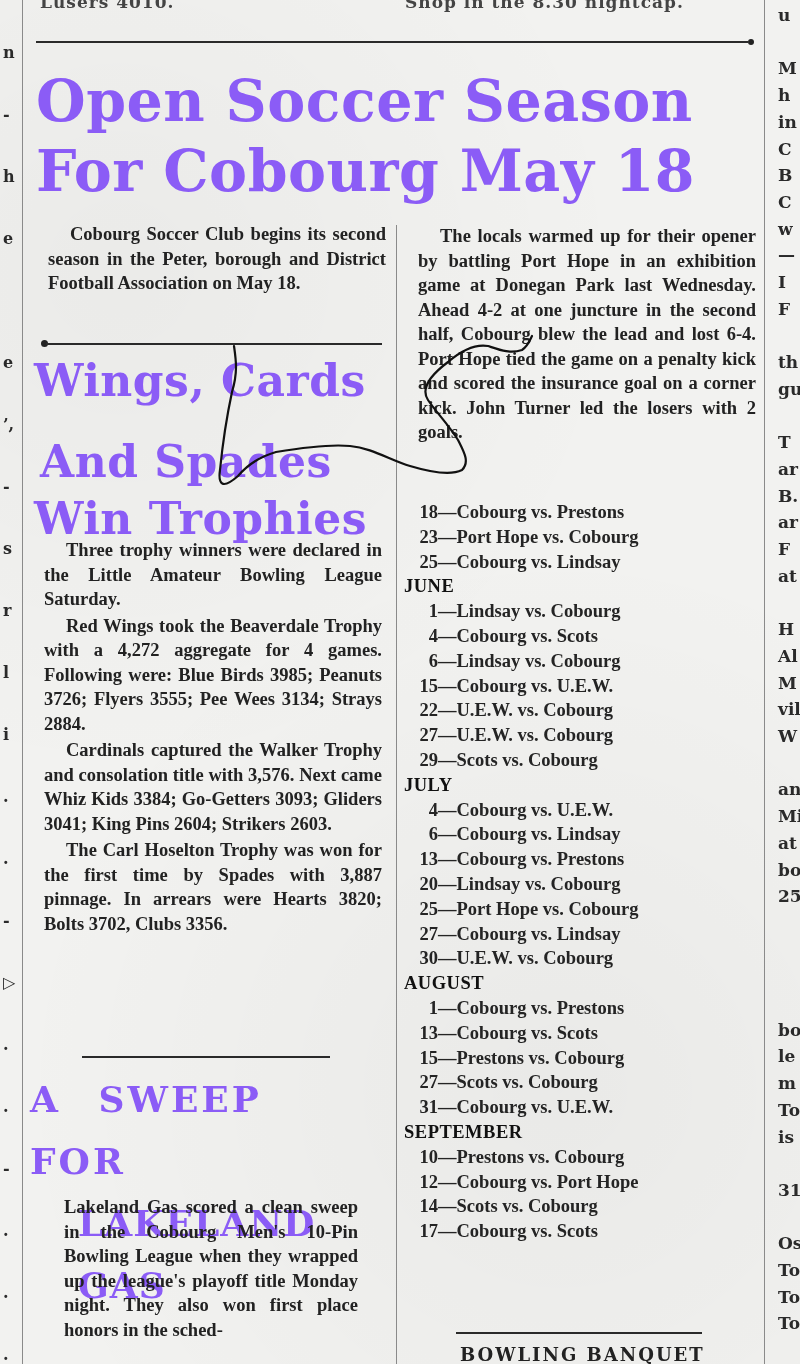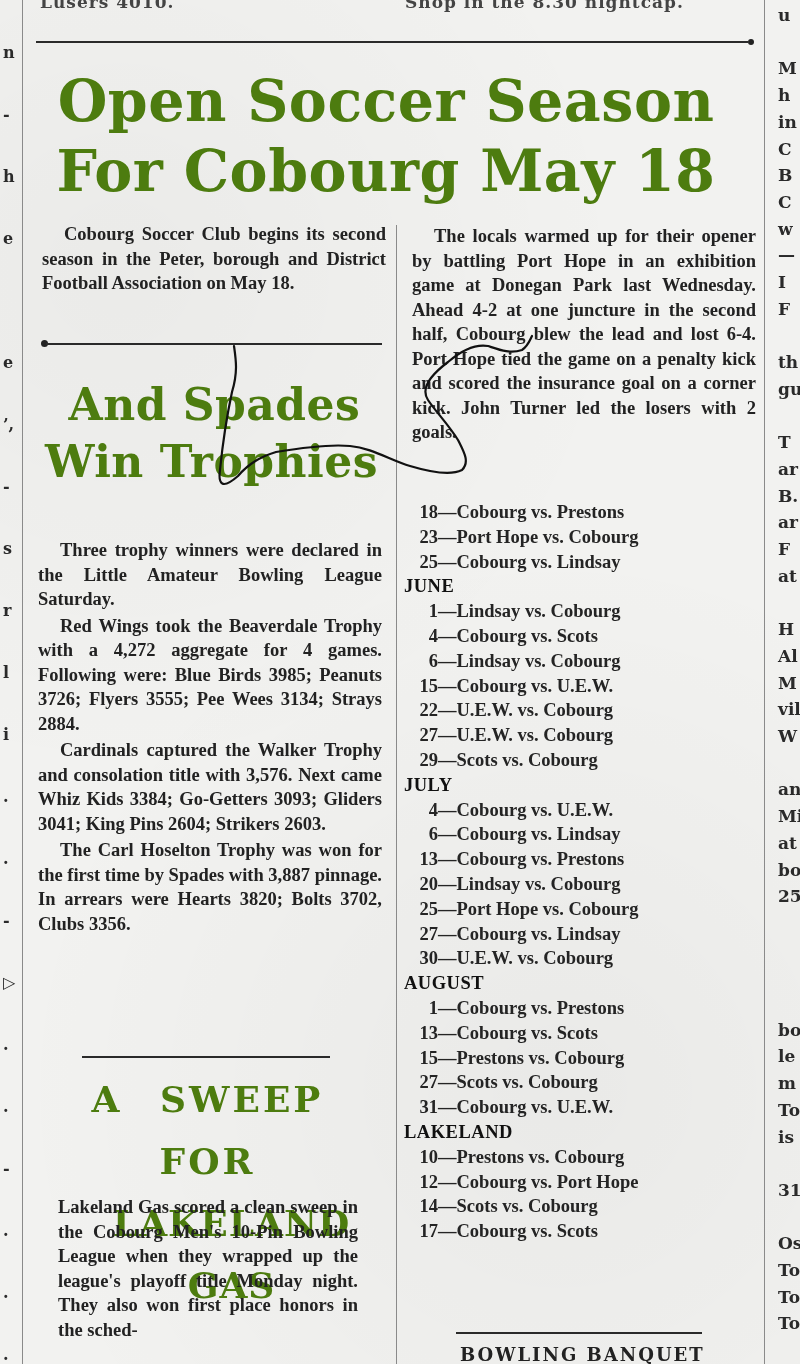--- a/index.html
+++ b/index.html
@@ -24,32 +24,32 @@
     font-size:17px; line-height:24px; color:#2a2a2a; white-space:pre;
   }
 
   .cut-text {
     position:absolute; top:-8px; font-size:17px; font-weight:bold; color:#444;
     letter-spacing:1px; font-family:"DejaVu Serif", serif;
   }
 
   .headline {
     position:absolute; font-family:"DejaVu Serif", serif; font-weight:900;
-    color:#4d7c0f; letter-spacing:0.5px;text-align:center;
+    color:#8b5cf6; letter-spacing:0.5px;
   }
   .main-headline { left:36px; top:66px; width:700px; font-size:57px; line-height:70px; }
   .sub-headline { left:34px; width:355px; font-size:44px; line-height:57px; }
   .caps-headline { left:30px; width:355px; font-size:36px; line-height:62px; letter-spacing:3px; }
 
   .body-text {
     position:absolute; font-family:"Liberation Serif", serif;
     font-size:18.5px; line-height:24.5px; color:#222; font-weight:bold;
     text-align:justify;
   }
-  .body-text p { margin:0 0 2px 6px; text-indent:22px; }
+  .body-text p { margin:0 0 2px 12px; text-indent:22px; }
 
   .schedule {
     position:absolute; left:404px; top:500px; width:340px;
     font-family:"Liberation Serif", serif; font-weight:bold;
     font-size:18.5px; line-height:24.8px; color:#242424;
   }
   .month { font-weight:900; color:#111; letter-spacing:0.5px; }
   .game { white-space:pre; }
   .game .num { display:inline-block; width:34px; text-align:right; }
 
@@ -158,20 +158,21 @@
 </div>
 
 <div class="body-text" style="left:406px;top:224px;width:350px;">
   <p>The locals warmed up for their opener by battling Port Hope in an exhibition game at Donegan Park last Wednesday. Ahead 4-2 at one juncture in the second half, Cobourg blew the lead and lost 6-4. Port Hope tied the game on a penalty kick and scored the insurance goal on a corner kick. John Turner led the losers with 2 goals.</p>
 </div>
 
 <div class="dot" style="left:41px;top:340px;"></div>
 <div class="hrule" style="left:46px;top:343px;width:336px;"></div>
 
 <div class="headline sub-headline" style="top:352px;">
+  <div>Wings, Cards</div>
   <div style="padding-left:6px;margin-top:24px;">And Spades</div>
   <div>Win Trophies</div>
 </div>
 
 <div class="body-text" style="left:32px;top:538px;width:350px;">
   <p>Three trophy winners were declared in the Little Amateur Bowling League Saturday.</p>
   <p>Red Wings took the Beaverdale Trophy with a 4,272 aggregate for 4 games. Following were: Blue Birds 3985; Peanuts 3726; Flyers 3555; Pee Wees 3134; Strays 2884.</p>
   <p>Cardinals captured the Walker Trophy and consolation title with 3,576. Next came Whiz Kids 3384; Go-Getters 3093; Gliders 3041; King Pins 2604; Strikers 2603.</p>
   <p>The Carl Hoselton Trophy was won for the first time by Spades with 3,887 pinnage. In arrears were Hearts 3820; Bolts 3702, Clubs 3356.</p>
 </div>
@@ -206,21 +207,21 @@
     <div class="game"><span class="num">20</span><span>—Lindsay vs. Cobourg</span></div>
     <div class="game"><span class="num">25</span><span>—Port Hope vs. Cobourg</span></div>
     <div class="game"><span class="num">27</span><span>—Cobourg vs. Lindsay</span></div>
     <div class="game"><span class="num">30</span><span>—U.E.W. vs. Cobourg</span></div>
     <div class="month">AUGUST</div>
     <div class="game"><span class="num">1</span><span>—Cobourg vs. Prestons</span></div>
     <div class="game"><span class="num">13</span><span>—Cobourg vs. Scots</span></div>
     <div class="game"><span class="num">15</span><span>—Prestons vs. Cobourg</span></div>
     <div class="game"><span class="num">27</span><span>—Scots vs. Cobourg</span></div>
     <div class="game"><span class="num">31</span><span>—Cobourg vs. U.E.W.</span></div>
-    <div class="month">LAKELAND</div>
+    <div class="month">SEPTEMBER</div>
     <div class="game"><span class="num">10</span><span>—Prestons vs. Cobourg</span></div>
     <div class="game"><span class="num">12</span><span>—Cobourg vs. Port Hope</span></div>
     <div class="game"><span class="num">14</span><span>—Scots vs. Cobourg</span></div>
     <div class="game"><span class="num">17</span><span>—Cobourg vs. Scots</span></div>
   </div>
 
 <div class="hrule" style="left:456px;top:1332px;width:246px;height:1.5px;"></div>
 <div class="bowling-banquet">BOWLING BANQUET</div>
 
 <svg class="ink" width="800" height="1364">

